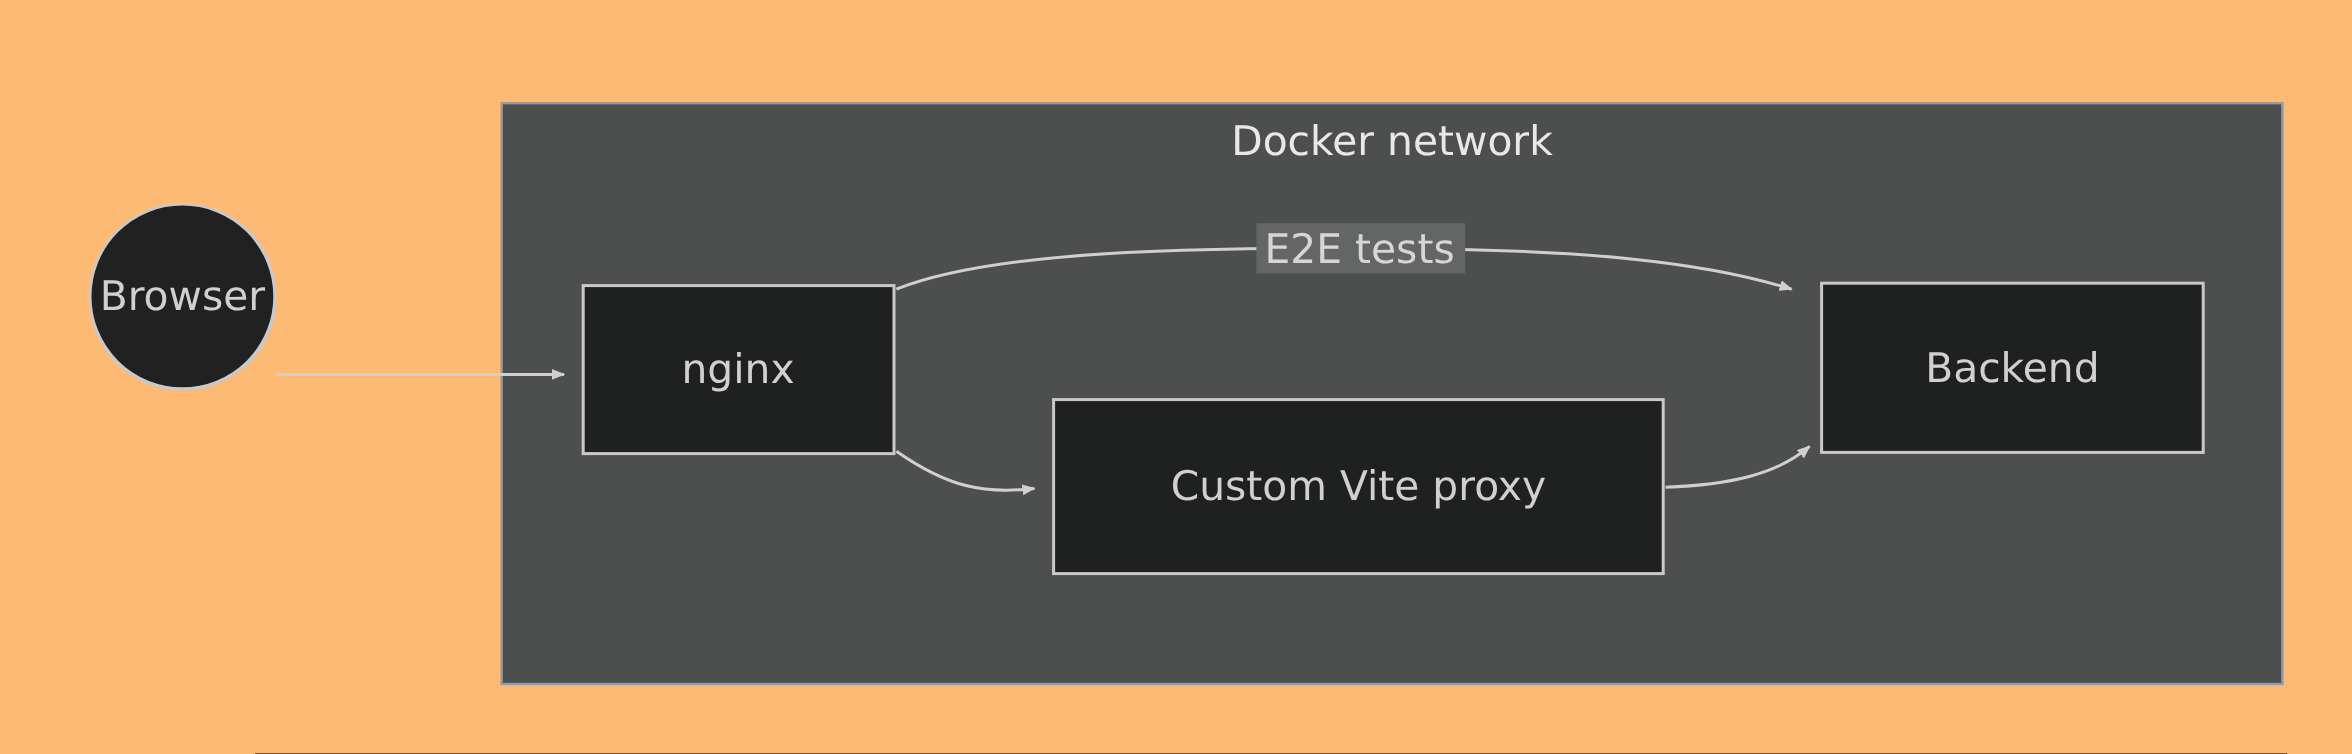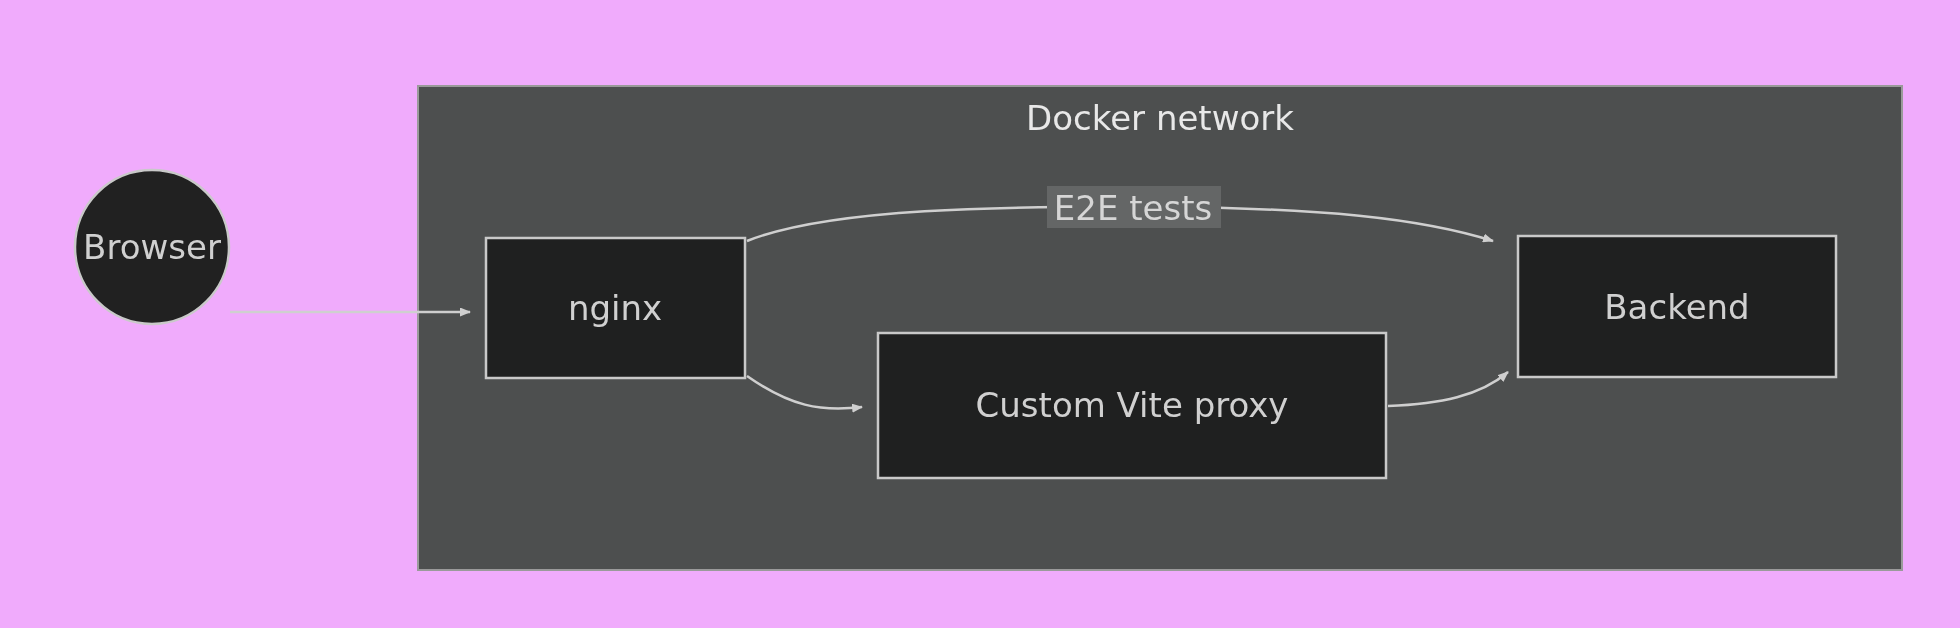--- a/index.html
+++ b/index.html
@@ -11,21 +11,21 @@
   body {
     width: 1960px;
     height: 628px;
     overflow: hidden;
     font-family: "DejaVu Sans", "Liberation Sans", sans-serif;
   }
   #diagram-root {
     position: relative;
     width: 1960px;
     height: 628px;
-    background: #f0abfc;
+    background: #fdba74;
   }
   #diagram-svg {
     position: absolute;
     left: 0;
     top: 0;
     width: 1960px;
     height: 628px;
     display: block;
   }
   .svg-label {

